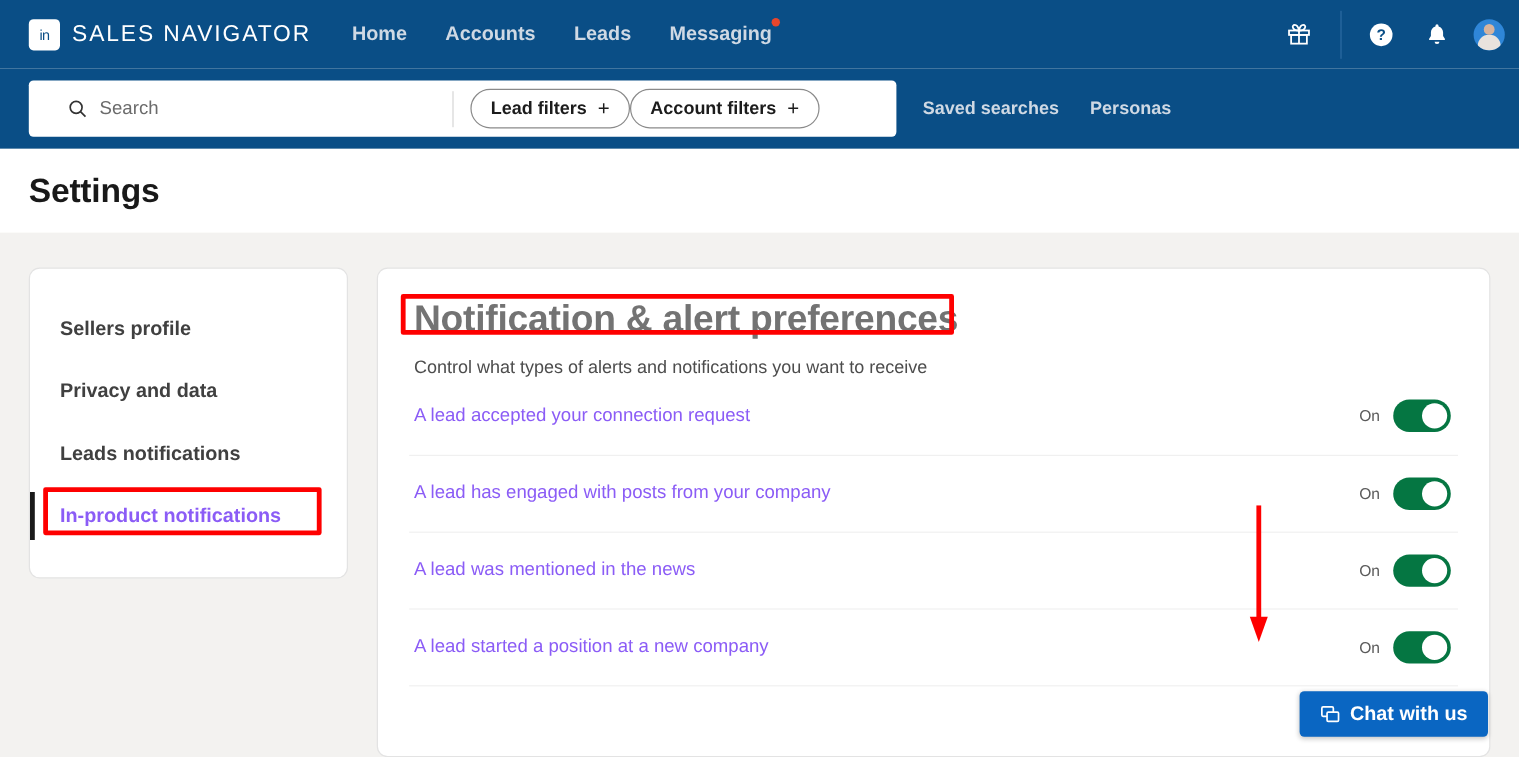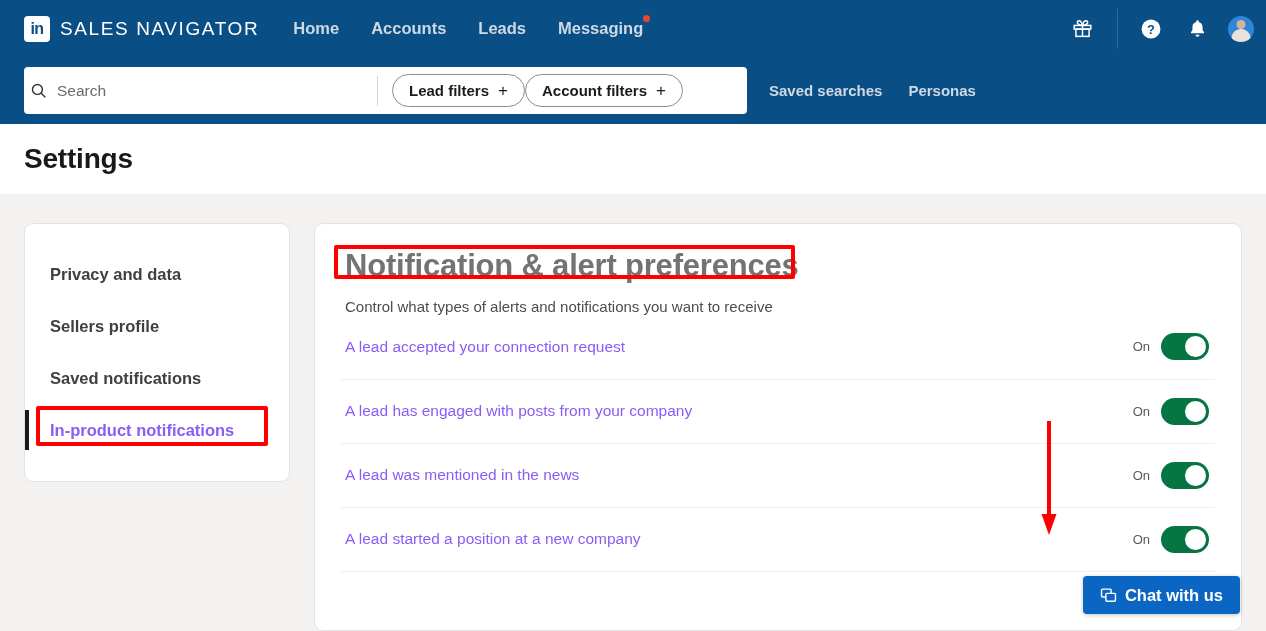--- a/index.html
+++ b/index.html
@@ -15,21 +15,21 @@
   .topnav {
     position: absolute; top: 0; left: 0;
     width: 1266px; height: 57px;
     background: #0a4e86;
     display: flex; align-items: center;
   }
   .brand { display: flex; align-items: center; margin-left: 24px; }
   .li-logo {
     width: 26px; height: 26px; background: #fff; border-radius: 4px;
     display: flex; align-items: center; justify-content: center;
-    color: #0a4e86; font-weight: 700; font-size: 16px; letter-spacing: -0.5px;
+    color: #0a4e86; font-weight: 400; font-size: 12px; letter-spacing: -0.5px;
     font-family: "Liberation Sans", sans-serif;
   }
   .brand-text {
     color: #ffffff; font-size: 19px; letter-spacing: 1.6px;
     margin-left: 10px; font-weight: 400;
   }
   .navlinks { display: flex; align-items: flex-start; margin-left: 34px; gap: 32px; }
   .navlink {
     color: #cfd9e4; font-size: 16.5px; font-weight: 700; cursor: pointer;
     position: relative; white-space: nowrap;
@@ -70,21 +70,21 @@
     width: 1266px; height: 67px; background: #0a4e86;
     display: flex; align-items: center;
   }
   .search-shell {
     margin-left: 24px; height: 47px; width: 723px;
     background: #fff; border-radius: 4px;
     display: flex; align-items: center;
   }
   .search-field {
     flex: 0 0 353px; height: 47px; display: flex; align-items: center;
-    padding-left: 6px; gap: 10px;
+    padding-left: 32px; gap: 10px;
   }
   .search-input {
     border: 0; outline: 0; font-size: 15.5px; color: #5f5f5f;
     font-family: "Liberation Sans", sans-serif; width: 280px; background: transparent;
   }
   .search-input::placeholder { color: #6b6b6b; }
   .v-sep { width: 1px; height: 30px; background: #d6d6d6; }
   .filter-pills { display: flex; margin-left: 14px; }
   .pill {
     height: 33px; border: 1px solid #8a8a8a; border-radius: 17px;
@@ -279,27 +279,27 @@
 </div>
 
 <div class="title-band">
   <div class="page-title">Settings</div>
 </div>
 
 <div class="body-area">
 
   <div class="sidebar-card">
     <div class="side-item">
+      <span class="side-label">Sellers profile</span>
+    </div>
+    <div class="side-item">
       <span class="side-label">Privacy and data</span>
     </div>
     <div class="side-item">
-      <span class="side-label">Sellers profile</span>
-    </div>
-    <div class="side-item">
-      <span class="side-label">Saved notifications</span>
+      <span class="side-label">Leads notifications</span>
     </div>
     <div class="side-item active">
       <span class="active-bar"></span>
       <span class="side-label">In-product notifications</span>
     </div>
   </div>
 
   <div class="redbox" style="left:36px; top:212px; width:232px; height:40px;"></div>
 
   <div class="main-card">

